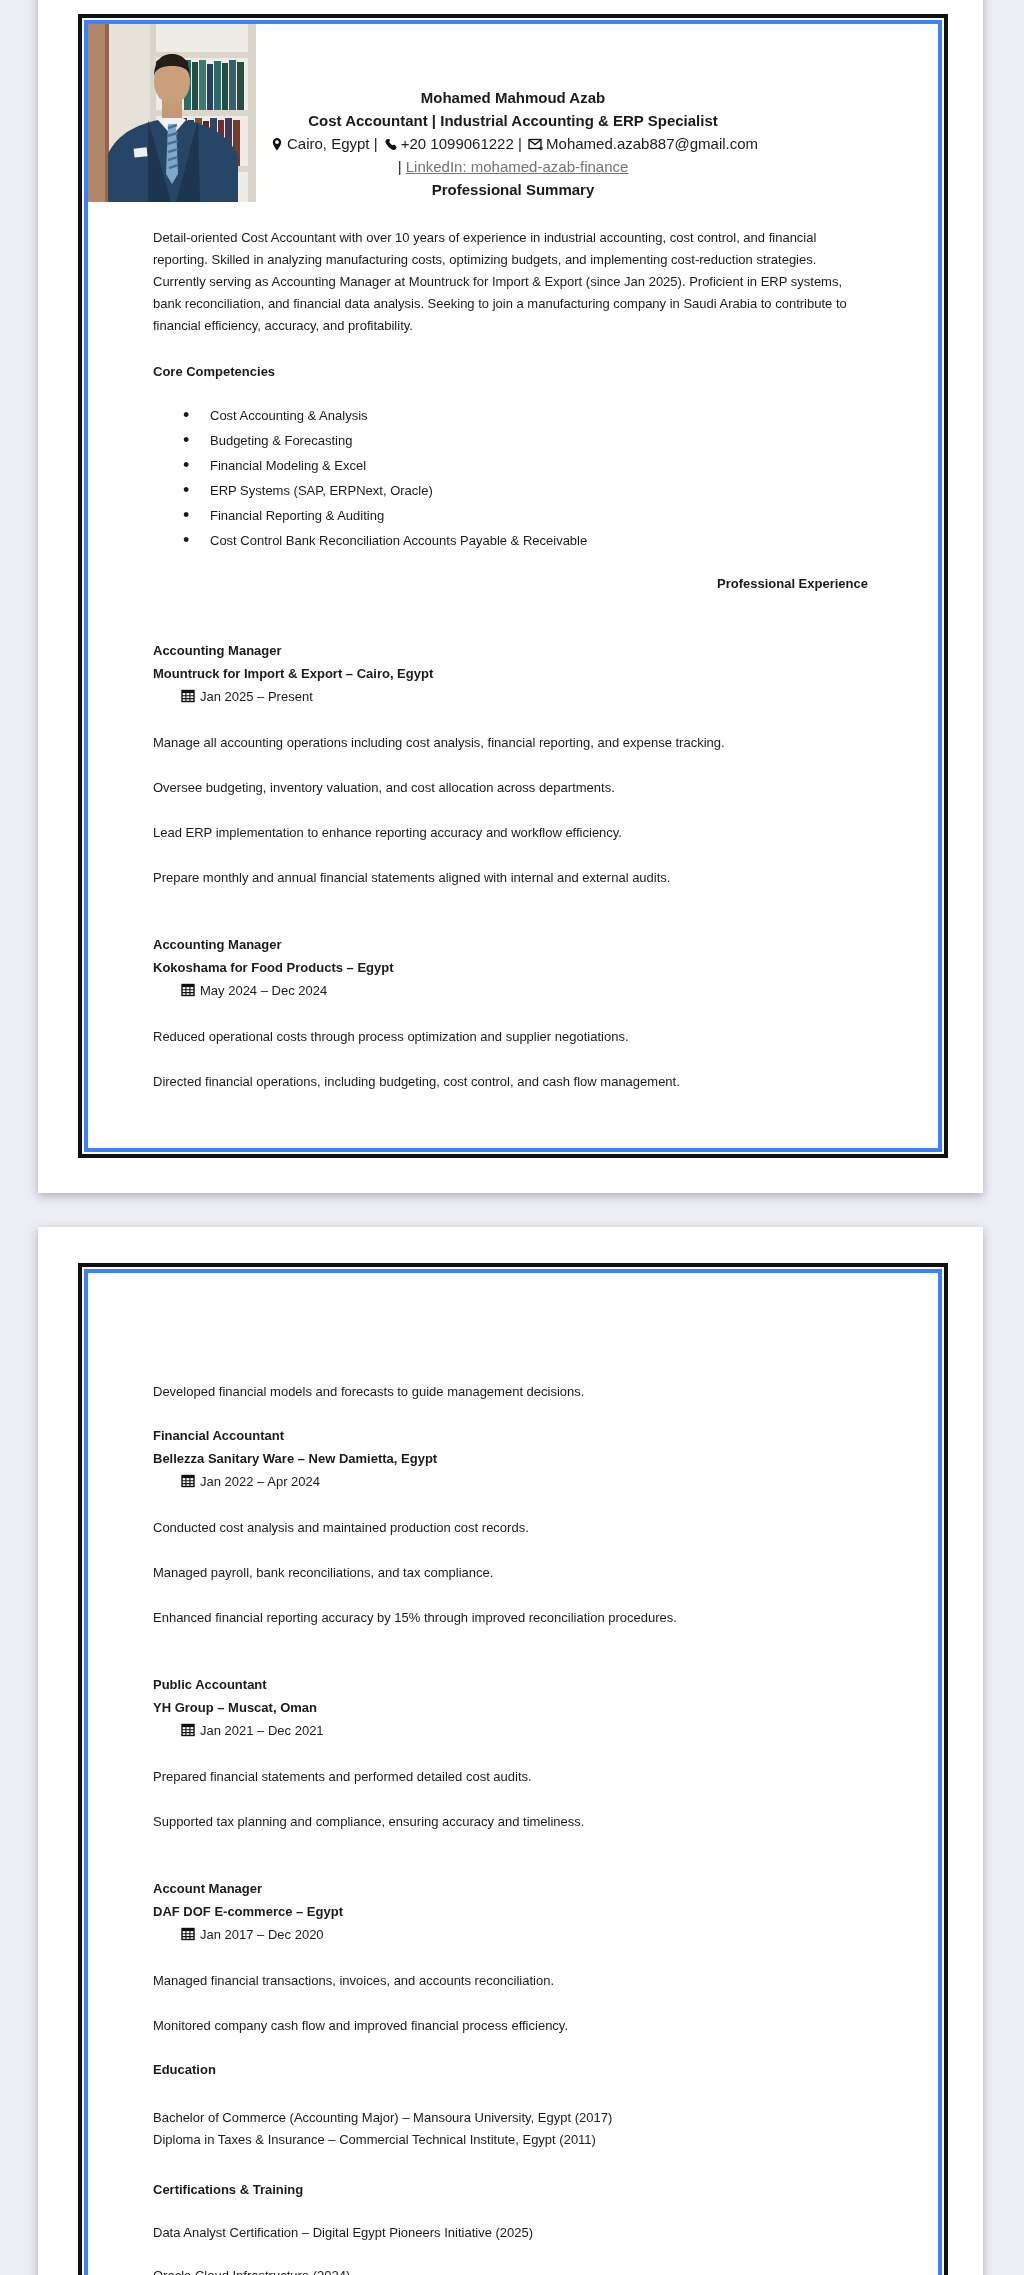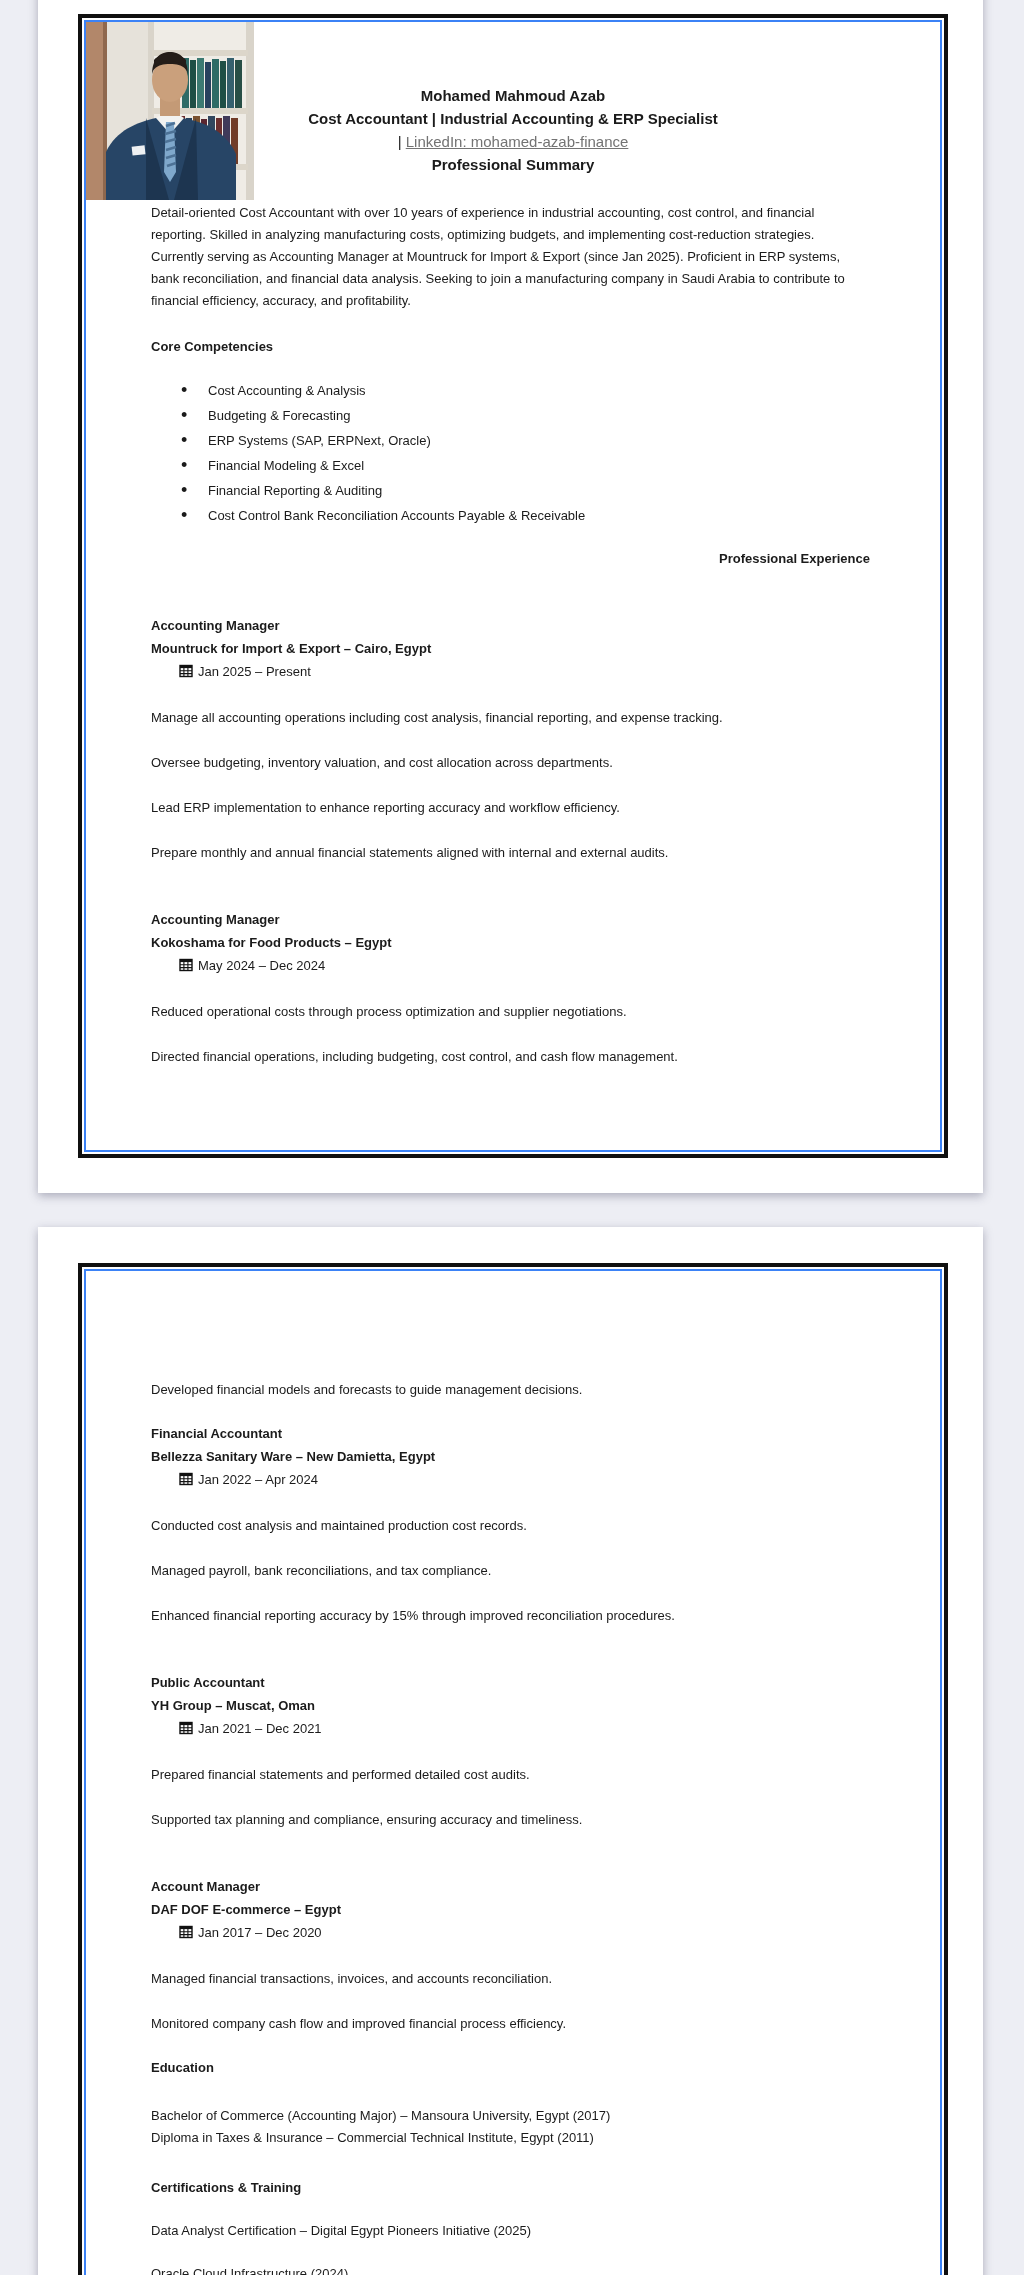--- a/index.html
+++ b/index.html
@@ -16,21 +16,21 @@
     position:absolute; left:38px; width:945px; background:#ffffff;
     box-shadow:0 3px 9px rgba(50,50,80,.35);
   }
   .sheet1 { top:-25px; height:1218px; }
   .sheet2 { top:1227px; height:1400px; }
   .frame {
     position:absolute; left:40px; right:35px; top:39px; bottom:35px;
     border:4px solid #101010; padding:2px;
   }
   .sheet2 .frame { top:36px; bottom:-30px; }
-  .frame-inner { position:relative; width:100%; height:100%; border:2px solid #3b82f6; }
+  .frame-inner { position:relative; width:100%; height:100%; border:4px solid #3b82f6; }
   .photo { position:absolute; top:0; left:0; width:168px; height:178px; overflow:hidden; }
   .photo svg { display:block; }
 
   .head { text-align:center; padding-top:62px; font-size:15px; line-height:23px; }
   .bold { font-weight:bold; }
   .head .row { white-space:nowrap; }
   .link { color:#737373; text-decoration:underline; cursor:pointer; }
   .ico { display:inline-block; vertical-align:-2px; margin:0 3px 0 2px; }
 
   .bodytext { padding:0 70px 0 65px; font-size:13px; line-height:22px; }
@@ -138,35 +138,48 @@
             <ellipse cx="84" cy="58" rx="18" ry="22" fill="#caa07c"></ellipse>
             <path d="M66 54 C66 36 74 30 84 30 C94 30 102 36 102 54 C102 48 98 42 84 42 C70 42 66 48 66 54 Z" fill="#241d18"></path>
             <path d="M68 44 C74 38 94 38 100 44 L100 38 C94 30 74 30 68 38 Z" fill="#241d18"></path>
           </svg>
         </div>
 
         <div class="head">
           <div class="row bold">Mohamed Mahmoud Azab</div>
           <div class="row bold">Cost Accountant | Industrial Accounting &amp; ERP Specialist</div>
           <div class="row">
+            <svg class="ico" width="14" height="14" viewBox="0 0 14 14">
+                <use href="#i-pin"></use>
+              </svg><span>Cairo, Egypt</span>
+            <span>|</span>
+            <svg class="ico" width="14" height="13" viewBox="0 0 13 13">
+                <use href="#i-phone"></use>
+              </svg><span>+20 1099061222</span>
+            <span>|</span>
+            <svg class="ico" width="15" height="14" viewBox="0 0 15 14">
+                <use href="#i-env"></use>
+              </svg><span>Mohamed.azab887@gmail.com</span>
+          </div>
+          <div class="row">
             <span>|</span>
             <a class="link">LinkedIn: mohamed-azab-finance</a>
           </div>
           <div class="row bold">Professional Summary</div>
         </div>
 
         <div class="bodytext">
           <p class="para summary">Detail-oriented Cost Accountant with over 10 years of experience in industrial accounting, cost control, and financial reporting. Skilled in analyzing manufacturing costs, optimizing budgets, and implementing cost-reduction strategies. Currently serving as Accounting Manager at Mountruck for Import &amp; Export (since Jan 2025). Proficient in ERP systems, bank reconciliation, and financial data analysis. Seeking to join a manufacturing company in Saudi Arabia to contribute to financial efficiency, accuracy, and profitability.</p>
 
           <div class="sec-h">Core Competencies</div>
           <ul class="bullets">
             <li>Cost Accounting &amp; Analysis</li>
             <li>Budgeting &amp; Forecasting</li>
+            <li>Financial Modeling &amp; Excel</li>
             <li>ERP Systems (SAP, ERPNext, Oracle)</li>
-            <li>Financial Modeling &amp; Excel</li>
             <li>Financial Reporting &amp; Auditing</li>
             <li>Cost Control  Bank Reconciliation Accounts Payable &amp; Receivable</li>
           </ul>
 
           <div class="sec-h-center">Professional Experience</div>
 
           <div class="job">
             <div class="jt">Accounting Manager</div>
             <div class="jc">Mountruck for Import &amp; Export – Cairo, Egypt</div>
             <div class="jd"><svg class="ico" width="14" height="14" viewBox="0 0 14 14">

